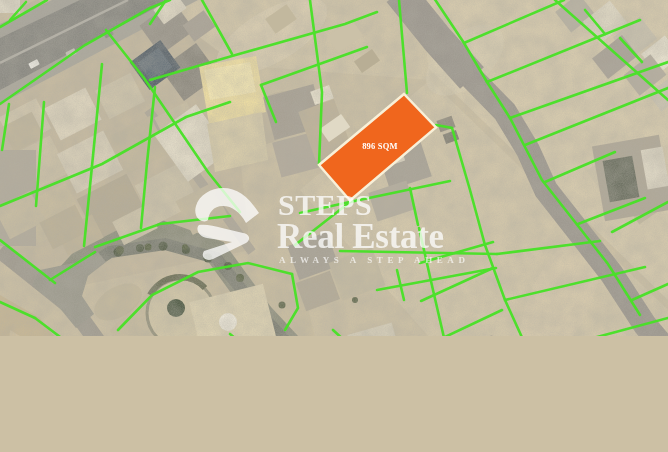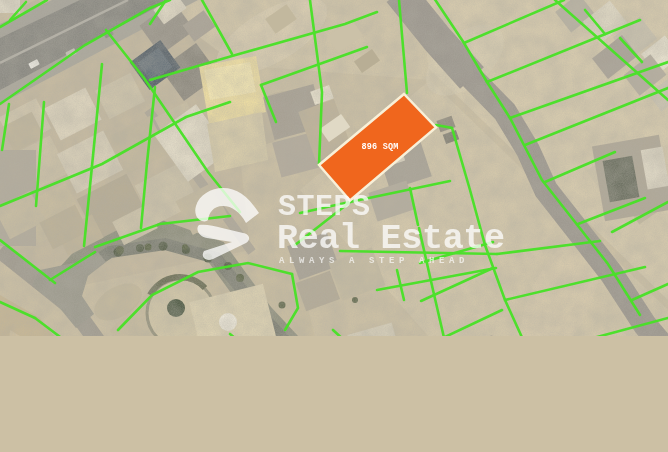--- a/index.html
+++ b/index.html
@@ -1,16 +1,16 @@
 <!DOCTYPE html>
 <html><head>
 <meta charset="utf-8">
 <style>
   html,body{margin:0;padding:0;background:#ccc0a4;}
-  .wrap{width:668px;height:336px;overflow:hidden;position:relative;font-family:Liberation Mono, monospace;} svg{filter:blur(0.35px);}
+  .wrap{width:668px;height:336px;overflow:hidden;position:relative;font-family:Liberation Serif, serif;} svg{filter:blur(0.35px);}
 </style>
 </head>
 <body>
 <div class="wrap">
 <svg width="668" height="452" viewBox="0 0 668 452">
 <defs>
   <filter id="grain" x="0" y="0" width="100%" height="100%">
     <feTurbulence type="fractalNoise" baseFrequency="0.9" numOctaves="2" result="n"></feTurbulence>
     <feColorMatrix in="n" type="matrix" values="0 0 0 0 0.45 0 0 0 0 0.43 0 0 0 0 0.38 0 0 0 1.6 -0.3"></feColorMatrix>
   </filter>

